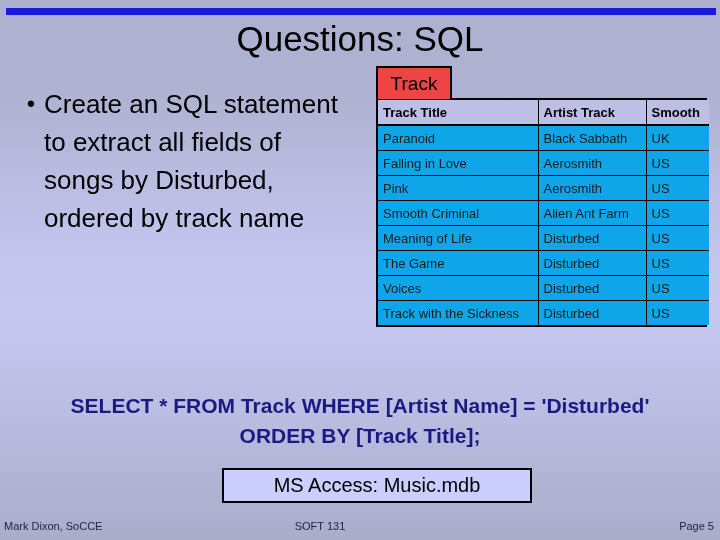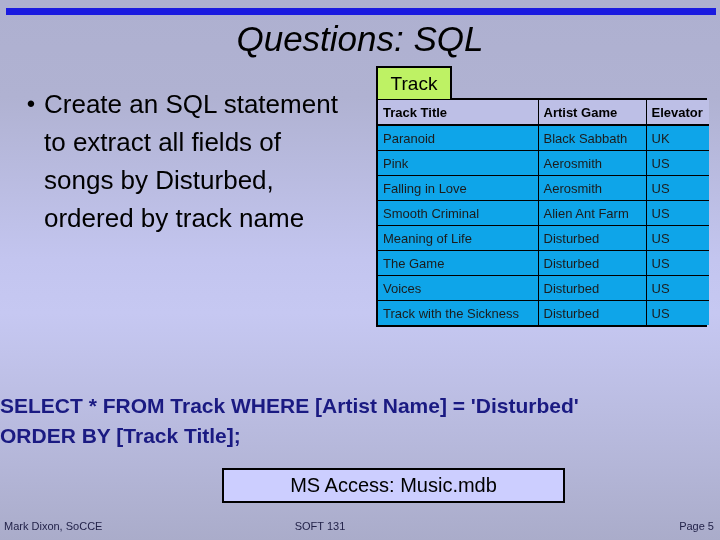--- a/index.html
+++ b/index.html
@@ -36,21 +36,20 @@
     position: absolute;
     left: 0;
     top: 17px;
     width: 720px;
     text-align: center;
     font-size: 35px;
     line-height: 44px;
     color: #000000;
     letter-spacing: 0px;
     white-space: nowrap;
-    font-style: italic;
   }
 
   
   .bullet-block {
     position: absolute;
     left: 18px;
     top: 85px;
     width: 350px;
   }
   .bullet-row {
@@ -75,21 +74,21 @@
   
   .track-tab {
     position: absolute;
     left: 376px;
     top: 66px;
     width: 76px;
     height: 33px;
     box-sizing: border-box;
     border: 2px solid #000000;
     border-bottom: none;
-    background: #bef264;
+    background: #ef4444;
     font-size: 19px;
     line-height: 31px;
     color: #000000;
     text-align: center;
     z-index: 3;
   }
 
   
   .track-table-wrap {
     position: absolute;
@@ -138,33 +137,33 @@
   .col-title  { width: 160px; }
   .col-artist { width: 108px; }
   .col-country{ width: 63px; }
 
   
   .sql-answer {
     position: absolute;
     left: 0;
     top: 391px;
     width: 720px;
-    text-align: left;
+    text-align: center;
     font-size: 21px;
     line-height: 30px;
     font-weight: bold;
     color: #1a1a82;
   }
 
   
   .access-box {
     position: absolute;
     left: 222px;
     top: 468px;
-    width: 343px;
+    width: 310px;
     height: 35px;
     box-sizing: border-box;
     border: 2px solid #000000;
     background: #ccceff;
     text-align: center;
     font-size: 20px;
     line-height: 31px;
     color: #000000;
   }
 
@@ -206,35 +205,35 @@
 <div class="track-table-wrap">
   <table class="track-table">
     <colgroup>
       <col class="col-title">
       <col class="col-artist">
       <col class="col-country">
     </colgroup>
     <tbody id="track-table-body">
         <tr>
           <th class="col-title">Track Title</th>
-          <th class="col-artist">Artist Game</th>
-          <th class="col-country">Elevator</th>
+          <th class="col-artist">Artist Track</th>
+          <th class="col-country">Smooth</th>
         </tr>
         <tr>
           <td class="col-title">Paranoid</td>
           <td class="col-artist">Black Sabbath</td>
           <td class="col-country">UK</td>
         </tr>
         <tr>
+          <td class="col-title">Falling in Love</td>
+          <td class="col-artist">Aerosmith</td>
+          <td class="col-country">US</td>
+        </tr>
+        <tr>
           <td class="col-title">Pink</td>
-          <td class="col-artist">Aerosmith</td>
-          <td class="col-country">US</td>
-        </tr>
-        <tr>
-          <td class="col-title">Falling in Love</td>
           <td class="col-artist">Aerosmith</td>
           <td class="col-country">US</td>
         </tr>
         <tr>
           <td class="col-title">Smooth Criminal</td>
           <td class="col-artist">Alien Ant Farm</td>
           <td class="col-country">US</td>
         </tr>
         <tr>
           <td class="col-title">Meaning of Life</td>

